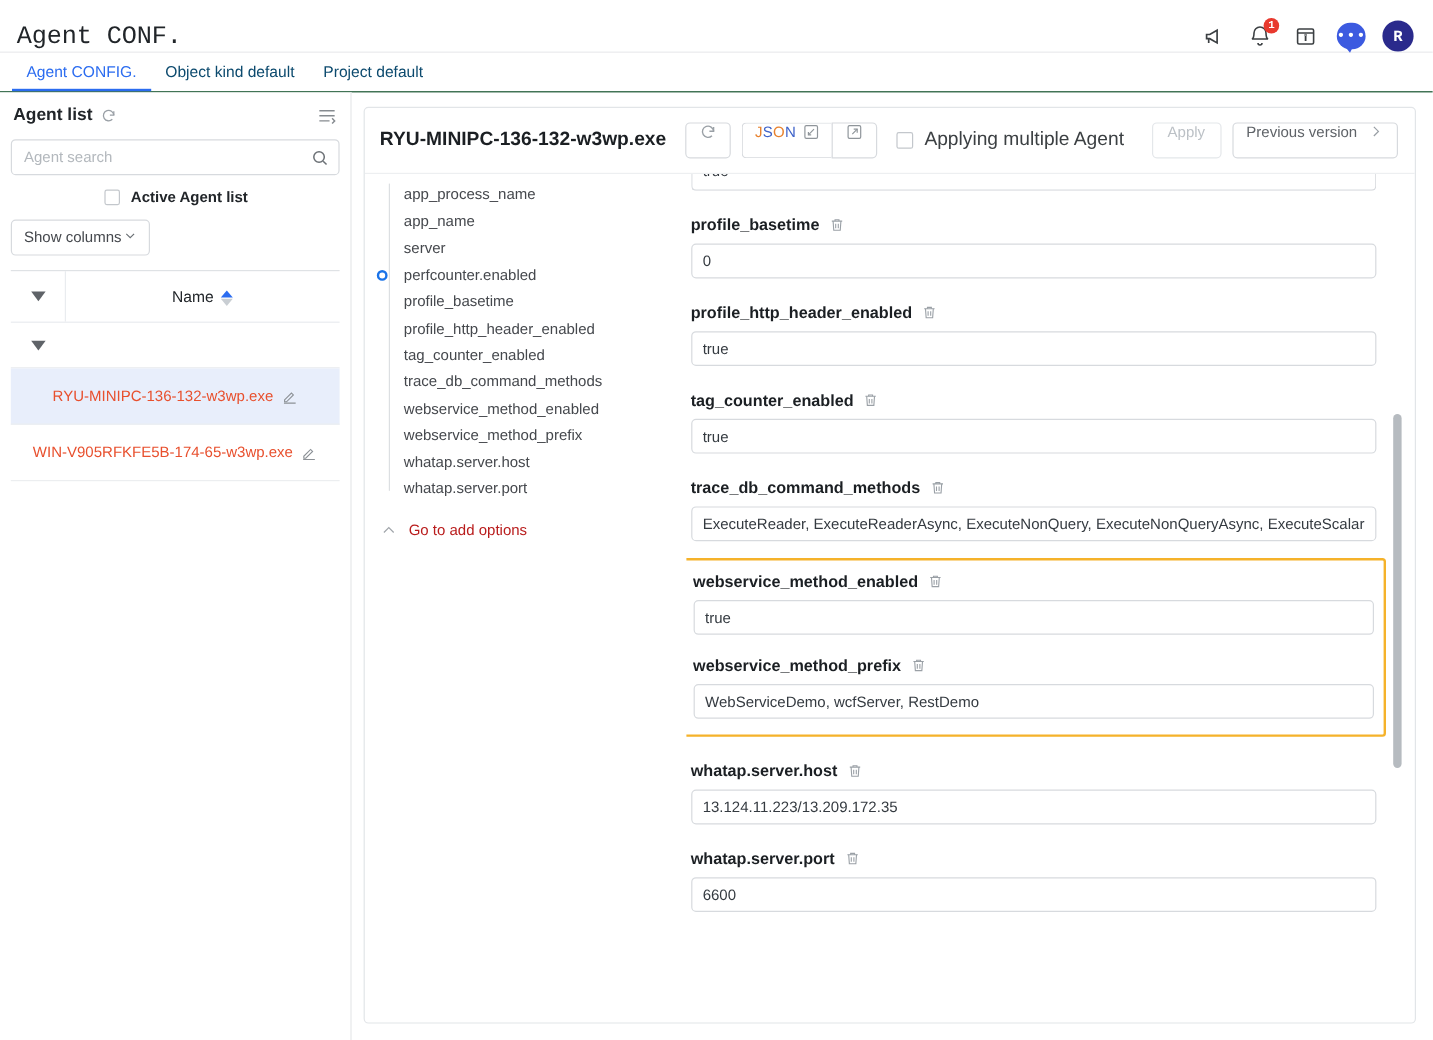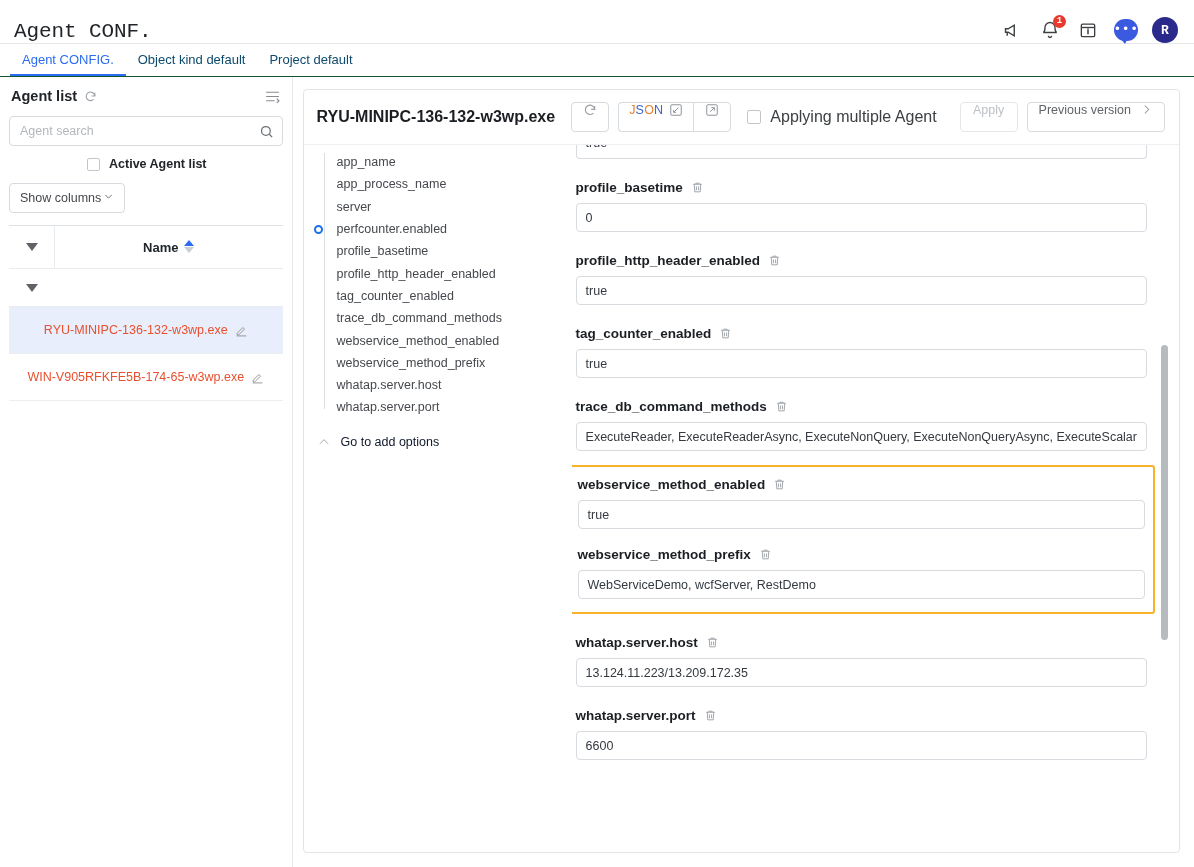--- a/index.html
+++ b/index.html
@@ -114,22 +114,22 @@
     margin-top: 12px; height: 44px; display: flex; align-items: center;
     border-top: 1px solid #dfe2e5; border-bottom: 1px solid #e9ecef;
   }
   .tbl-head .cfilter {
     width: 46px; height: 100%; display: flex; align-items: center; justify-content: center;
     border-right: 1px solid #e9ecef; cursor: pointer;
   }
   .caret-down { width:0; height:0; border-left:6.5px solid transparent;
                 border-right:6.5px solid transparent; border-top:8px solid #5f6368; }
   .tbl-head .cname {
-    flex: 1; display: flex; align-items: flex-start; justify-content: center;
-    font-size: 13px; font-weight: bold; cursor: pointer;
+    flex: 1; display: flex; align-items: flex-end; justify-content: center;
+    font-size: 13px; font-weight: normal; cursor: pointer;
   }
   .sorter { display: inline-flex; flex-direction: column; margin-left: 6px; gap:1px;}
   .sort-up { width:0;height:0;border-left:5px solid transparent;border-right:5px solid transparent;border-bottom:6px solid #2b6cf0;}
   .sort-dn { width:0;height:0;border-left:5px solid transparent;border-right:5px solid transparent;border-top:6px solid #c9ced3;}
 
   .filter-row { height: 38px; display: flex; align-items: center;
                 border-bottom: 1px solid #e9ecef; }
   .filter-row .cfilter { width: 46px; display:flex; align-items:center; justify-content:center; cursor:pointer;}
 
   .agent-row {
@@ -185,21 +185,21 @@
     height: 22.3px; display: flex; align-items: center;
     padding-left: 33px; font-size: 12.5px; color: #45484d;
     position: relative; cursor: pointer;
   }
   .tree-item .dot {
     position: absolute; left: 10px; width: 9px; height: 9px;
     border-radius: 50%; border: 2.5px solid #1a73e8; background:#fff;
   }
   .add-opts {
     margin-top: 16px; display: flex; align-items: center;
-    padding-left: 13px; font-size: 12.5px; color: #0f172a; cursor: pointer; gap: 10px;
+    padding-left: 13px; font-size: 12.5px; color: #b91c1c; cursor: pointer; gap: 10px;
   }
   .chev-up { color: #a0a5aa; display:flex;}
 
   
   .fields-col {
     flex: 1; padding: 0 32px 0 4px; overflow: hidden; position: relative;
   }
   .field { position: relative; }
   .field-lbl {
     display: flex; align-items: center; gap: 8px;
@@ -421,24 +421,24 @@
           </span>
         </div>
       </div>
 
       <div class="card-body">
 
         <div class="tree-col">
           <div class="tree-guide"></div>
 
           <div class="tree-item">
+              <span>app_process_name</span>
+            </div>
+          <div class="tree-item">
               <span>app_name</span>
-            </div>
-          <div class="tree-item">
-              <span>app_process_name</span>
             </div>
           <div class="tree-item">
               <span>server</span>
             </div>
           <div class="tree-item">
             <span class="dot"></span>
             <span>perfcounter.enabled</span>
           </div>
           <div class="tree-item">
               <span>profile_basetime</span>

